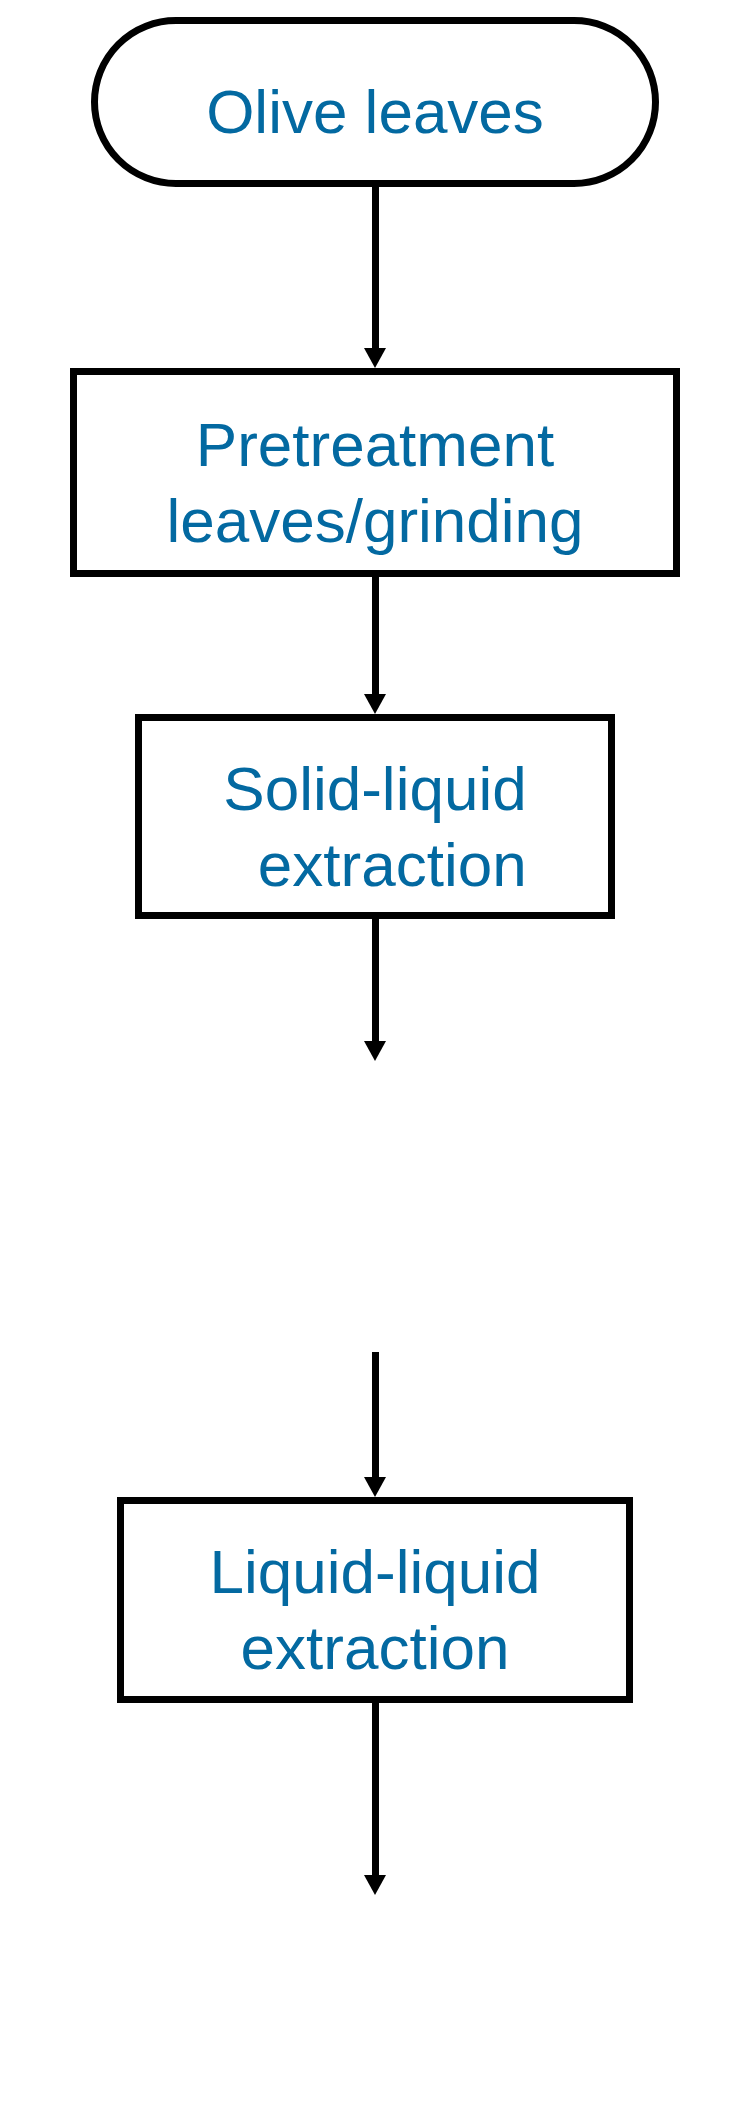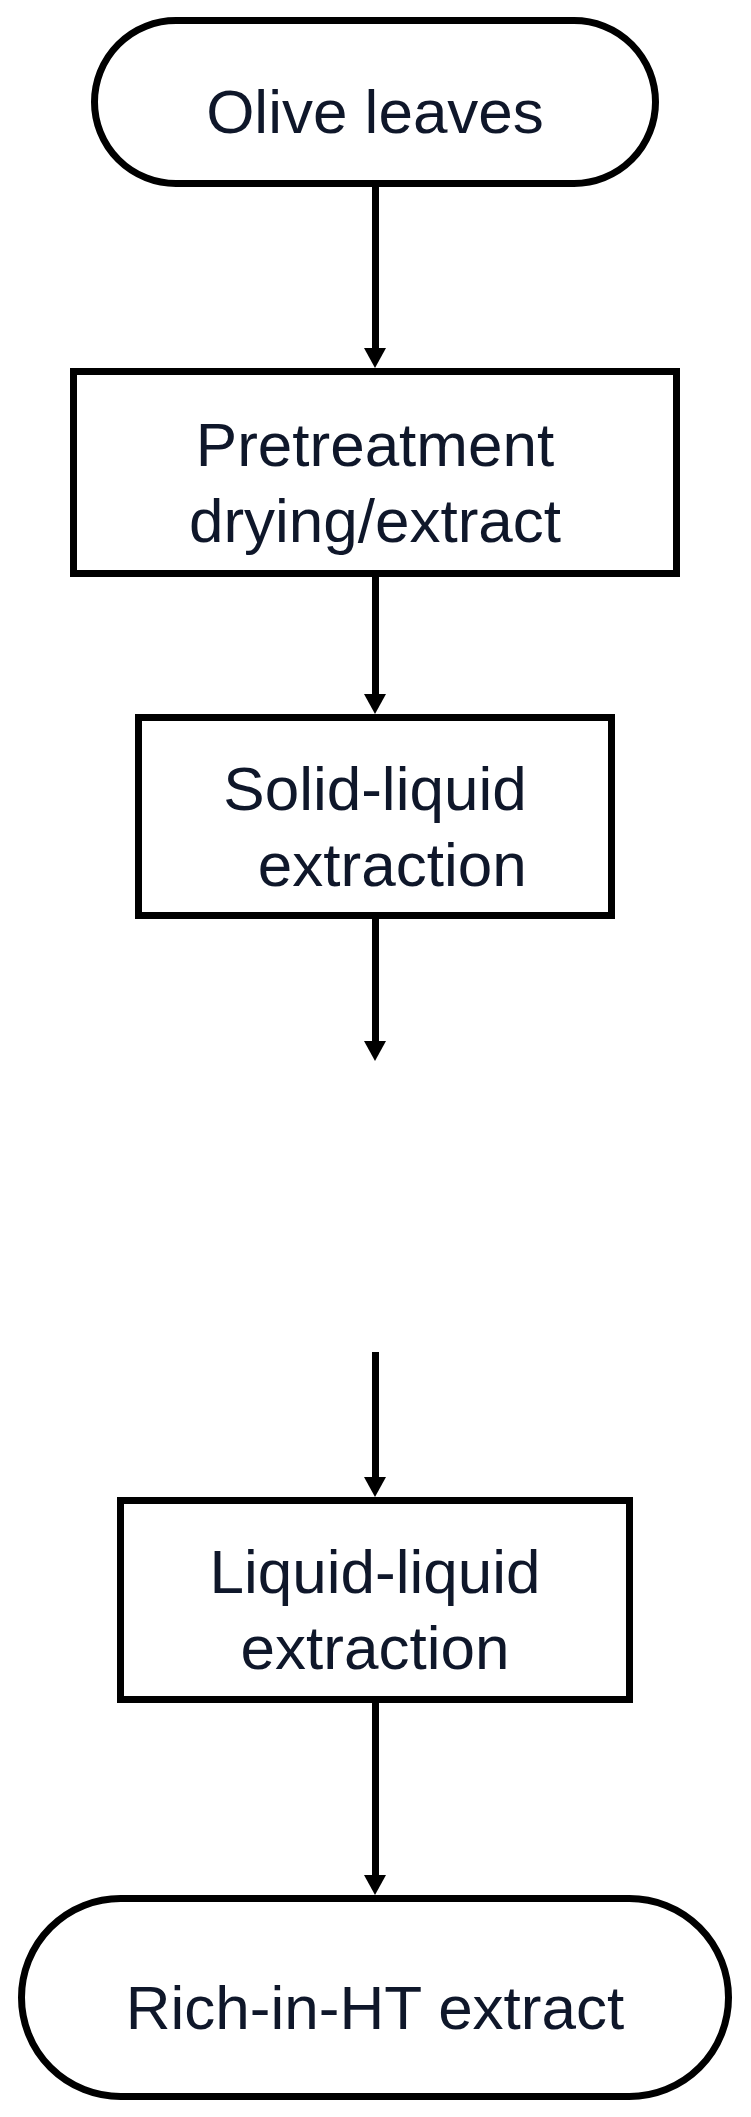--- a/index.html
+++ b/index.html
@@ -22,21 +22,21 @@
     background: #ffffff;
     display: flex;
     align-items: center;
     justify-content: center;
     text-align: center;
   }
   .node .label {
     font-size: 62px;
     line-height: 76px;
     white-space: pre-line;
-    color: #0f172a;
+    color: #0369a1;
     margin-top: 20px;
   }
   .terminator {
     border-radius: 999px;
   }
   
   .n-start   { left: 91px;  top: 17px;   width: 568px; height: 170px; }
   .n-pre     { left: 70px;  top: 368px;  width: 610px; height: 209px; }
   .n-sle     { left: 135px; top: 714px;  width: 480px; height: 205px; text-align: right; }
   .n-acid    { left: 79px;  top: 1061px; width: 592px; height: 291px; }
@@ -79,21 +79,21 @@
     <span class="label">Olive leaves</span>
   </div>
 
   <div class="arrow a1">
     <div class="shaft"></div>
     <div class="head"></div>
   </div>
 
   <div class="node n-pre">
     <span class="label">Pretreatment
-drying/extract</span>
+leaves/grinding</span>
   </div>
 
   <div class="arrow a2">
     <div class="shaft"></div>
     <div class="head"></div>
   </div>
 
   <div class="node n-sle">
     <span class="label">Solid-liquid
 extraction</span>
@@ -113,17 +113,14 @@
   <div class="node n-lle">
     <span class="label">Liquid-liquid
 extraction</span>
   </div>
 
   <div class="arrow a5">
     <div class="shaft"></div>
     <div class="head"></div>
   </div>
 
-  <div class="node terminator n-end">
-    <span class="label">Rich-in-HT extract</span>
-  </div>
 
 </div>
 
 </body></html>

